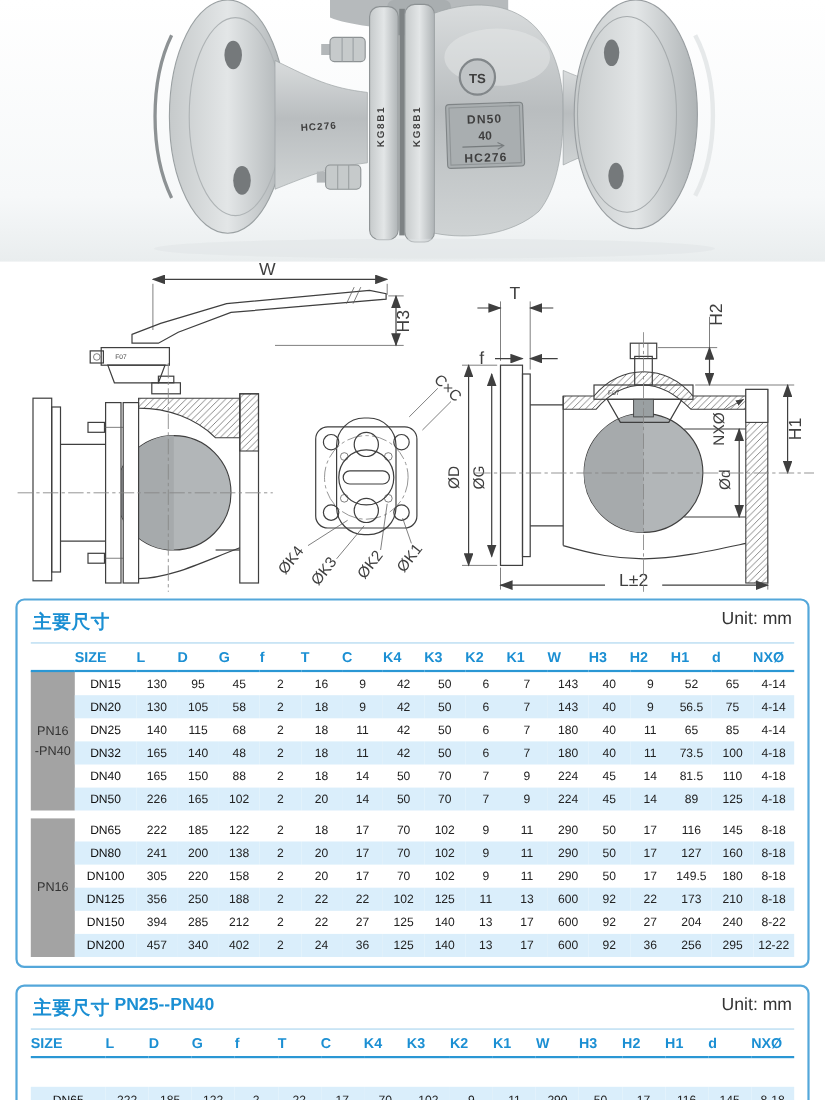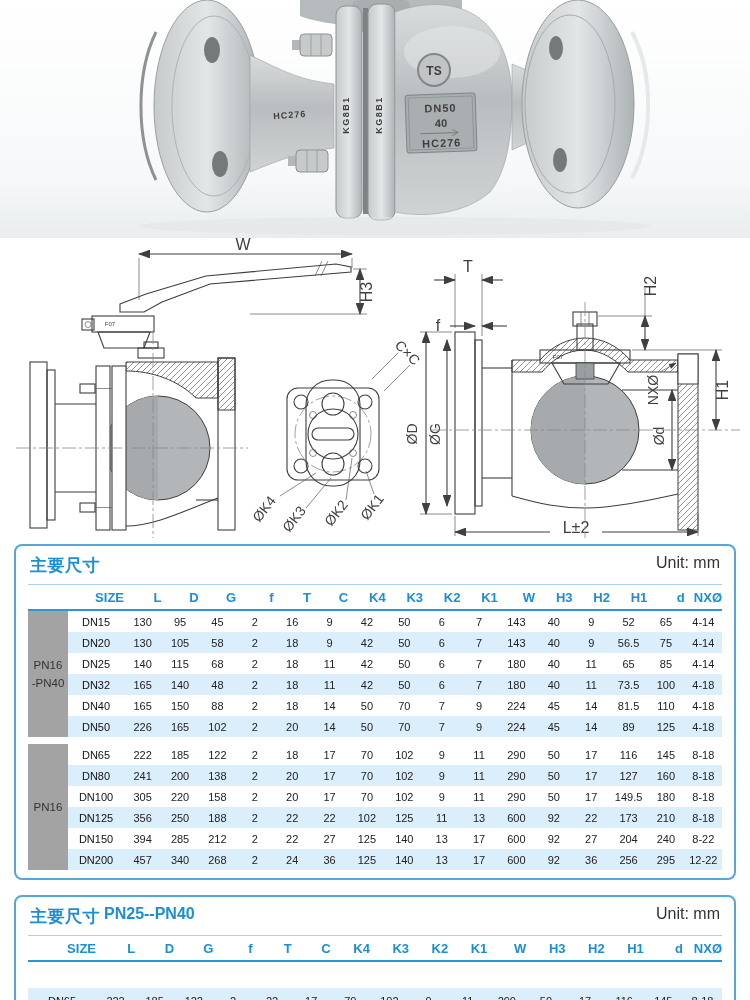--- a/index.html
+++ b/index.html
@@ -16,21 +16,21 @@
   .thin{stroke:#5a5a5a;stroke-width:.7;fill:none;}
   .cl{stroke:#888;stroke-width:.8;fill:none;stroke-dasharray:14 3 3 3;}
   .panel{margin:4px 14px 0;border:2px solid #54a7da;border-radius:8px;background:#fff;padding:6px 12px 8px;}
   .panel2{margin-top:15px;}
   .panel-head{display:flex;align-items:flex-start;padding:2px 2px 0;height:26px;}
   .panel-title{color:#1b8fd3;font-size:17px;font-weight:bold;letter-spacing:.5px;}
   .panel-subtitle{color:#1b8fd3;font-size:16px;font-weight:bold;margin-left:4px;}
   .panel-unit{margin-left:auto;color:#333;font-size:16px;}
   .head-sep{height:1px;background:#a6d3ee;margin:4px 0 0;}
   table{width:100%;border-collapse:collapse;table-layout:fixed;}
-  thead th{color:#1b8fd3;font-size:13px;font-weight:bold;height:24px;padding:0;text-align:right;
+  thead th{color:#1b8fd3;font-size:13px;font-weight:bold;height:24px;padding:0;text-align:left;
            border-bottom:2px solid #2a97d4;}
   th.gcol{width:40px;}
   th.scol{width:56px;}
   th.scol2{width:68px;}
   td{font-size:11px;color:#222;text-align:center;height:21px;padding:0;}
   td.size{font-weight:normal;color:#111;}
   td.grp{background:#a3a3a3;font-weight:normal;color:#333;font-size:11.5px;line-height:1.6;}
   tbody.zebra tr:nth-child(even) td:not(.grp){background:#daeefb;}
   tbody.zebra-first tr:nth-child(odd) td:not(.grp){background:#daeefb;}
   tbody.spacer td{height:7px;background:#fff;}
@@ -524,21 +524,21 @@
             <td>92</td>
             <td>27</td>
             <td>204</td>
             <td>240</td>
             <td>8-22</td>
           </tr>
           <tr>
             <td class="size">DN200</td>
             <td>457</td>
             <td>340</td>
-            <td>268</td>
+            <td>402</td>
             <td>2</td>
             <td>24</td>
             <td>36</td>
             <td>125</td>
             <td>140</td>
             <td>13</td>
             <td>17</td>
             <td>600</td>
             <td>92</td>
             <td>36</td>

